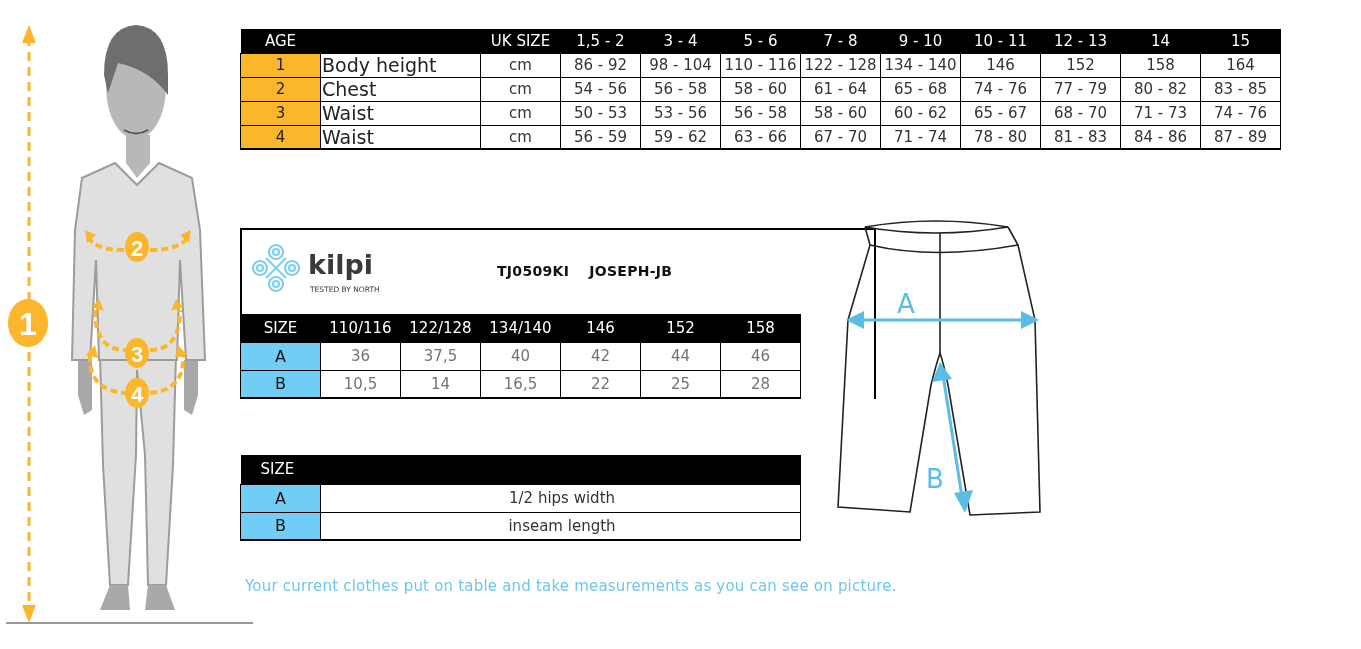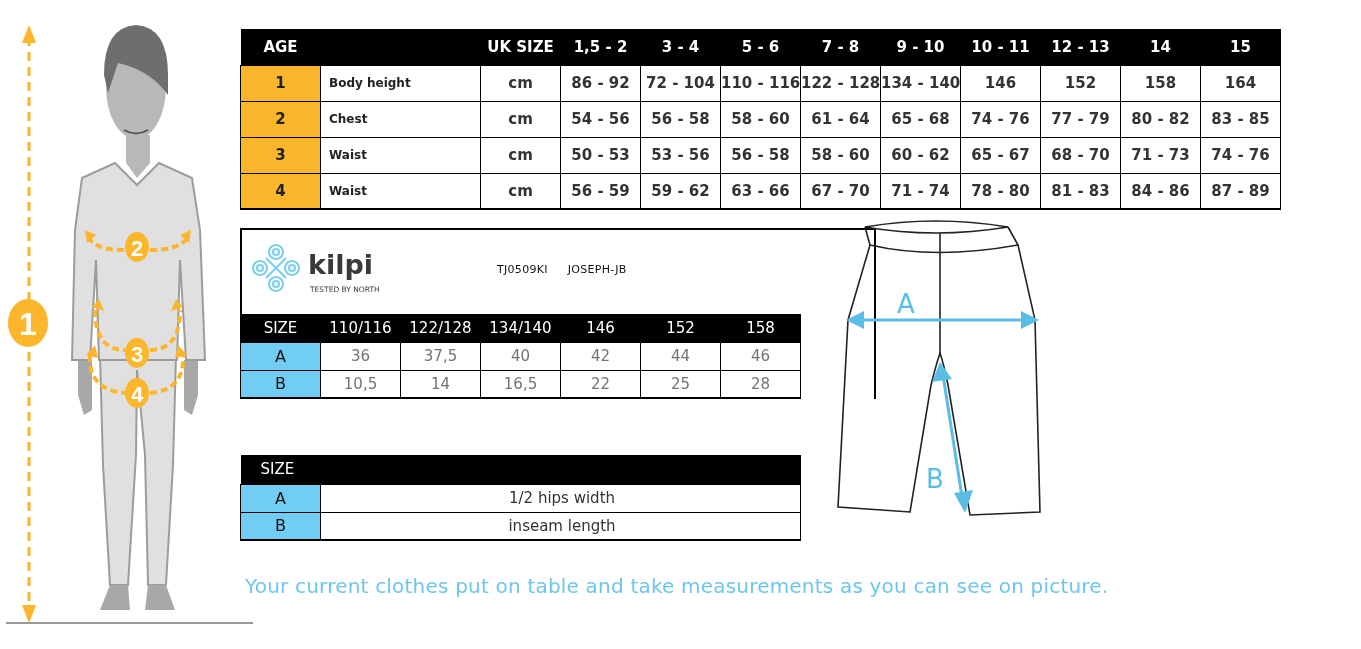--- a/index.html
+++ b/index.html
@@ -5,52 +5,52 @@
   * { box-sizing: border-box; margin: 0; padding: 0; }
   html, body { width: 1361px; height: 649px; background: #ffffff; overflow: hidden; }
   body { position: relative; font-family: "DejaVu Sans", sans-serif; color: #222; }
 
   
   .figure { position: absolute; left: 0; top: 15px; width: 260px; height: 620px; }
 
   
   table { border-collapse: collapse; table-layout: fixed; }
   .size-table { position: absolute; left: 240px; top: 29px; width: 1040px; font-size: 15px; }
-  .size-table td, .size-table th { height: 36px; text-align: center; font-weight: bold; border: 1px solid #000; color: #333; white-space: nowrap; padding: 0; }
+  .size-table td, .size-table th { height: 24px; text-align: center; font-weight: normal; border: 1px solid #000; color: #333; white-space: nowrap; padding: 0; }
   .size-table thead th { background: #000; color: #fff; font-size: 15px; border: 0; }
   .size-table td.num { background: #fbb62b; color: #222; }
-  .size-table td.label { text-align: left; padding-left: 8px; color: #222; font-size: 12px; }
+  .size-table td.label { text-align: left; padding-left: 1px; color: #222; font-size: 19px; }
   .size-table tbody tr:last-child td { border-bottom: 2px solid #000; }
 
   
   .product { position: absolute; left: 240px; top: 228px; width: 636px; border: 2px solid #000; border-bottom: none; }
   .product-head { height: 84px; position: relative; background: #fff; }
   .logo { position: absolute; left: 10px; top: 8px; width: 140px; height: 60px; }
-  .product-code { position: absolute; left: 255px; top: 33px; font-size: 11px; color: #111; letter-spacing: 0.3px; }
+  .product-code { position: absolute; left: 255px; top: 33px; font-size: 14px; color: #111; letter-spacing: 0.3px; font-weight: bold; }
   .product-code span + span { margin-left: 20px; }
 
   .meas-table { width: 560px; font-size: 15px; margin-left: -2px; }
   .meas-table th { background: #000; color: #fff; font-weight: normal; height: 28px; text-align: center; padding: 0; white-space: nowrap; position: relative; }
   .meas-table td { height: 28px; text-align: center; border: 1px solid #000; color: #737373; padding: 0; }
   .meas-table td.key { background: #72cdf4; color: #111; font-size: 16px; }
   .meas-table tr:last-child td { border-bottom: 2px solid #000; }
   .comment-mark { position: absolute; left: 1px; top: 1px; width: 0; height: 0; border-top: 6px solid #1a9b3a; border-right: 6px solid transparent; transform: rotate(90deg); }
 
   .legend-table { position: absolute; left: 240px; top: 455px; width: 560px; font-size: 15px; }
   .legend-table th { background: #000; color: #fff; font-weight: normal; height: 29px; text-align: left; padding-left: 20px; }
   .legend-table td { height: 28px; border: 1px solid #000; color: #333; padding: 0; }
   .legend-table td.key { background: #72cdf4; color: #111; text-align: center; font-size: 16px; }
   .legend-table td.desc { text-align: center; padding-left: 3px; }
   .legend-table tr:last-child td { border-bottom: 2px solid #000; }
 
   
   .shorts { position: absolute; left: 830px; top: 215px; width: 215px; height: 310px; }
 
   
-  .note { position: absolute; left: 245px; top: 572px; font-size: 20px; color: #6ec6ea; line-height: 28px; letter-spacing: 0.2px; }
+  .note { position: absolute; left: 245px; top: 572px; font-size: 15px; color: #6ec6ea; line-height: 28px; letter-spacing: 0.2px; }
 </style>
 </head>
 <body>
 
 <svg class="figure" viewBox="0 0 260 620" xmlns="http://www.w3.org/2000/svg">
 
   <g>
     <line x1="29" y1="22" x2="29" y2="595" stroke="#fbb62b" stroke-width="3" stroke-dasharray="9,6"></line>
     <polygon points="22,28 29,10 36,28" fill="#fbb62b"></polygon>
     <polygon points="22,590 29,608 36,590" fill="#fbb62b"></polygon>
@@ -136,21 +136,21 @@
       <th>14</th>
       <th>15</th>
     </tr>
   </thead>
   <tbody>
     <tr>
       <td class="num">1</td>
       <td class="label">Body height</td>
       <td>cm</td>
       <td>86 - 92</td>
-      <td>72 - 104</td>
+      <td>98 - 104</td>
       <td>110 - 116</td>
       <td>122 - 128</td>
       <td>134 - 140</td>
       <td>146</td>
       <td>152</td>
       <td>158</td>
       <td>164</td>
     </tr>
     <tr>
       <td class="num">2</td>

